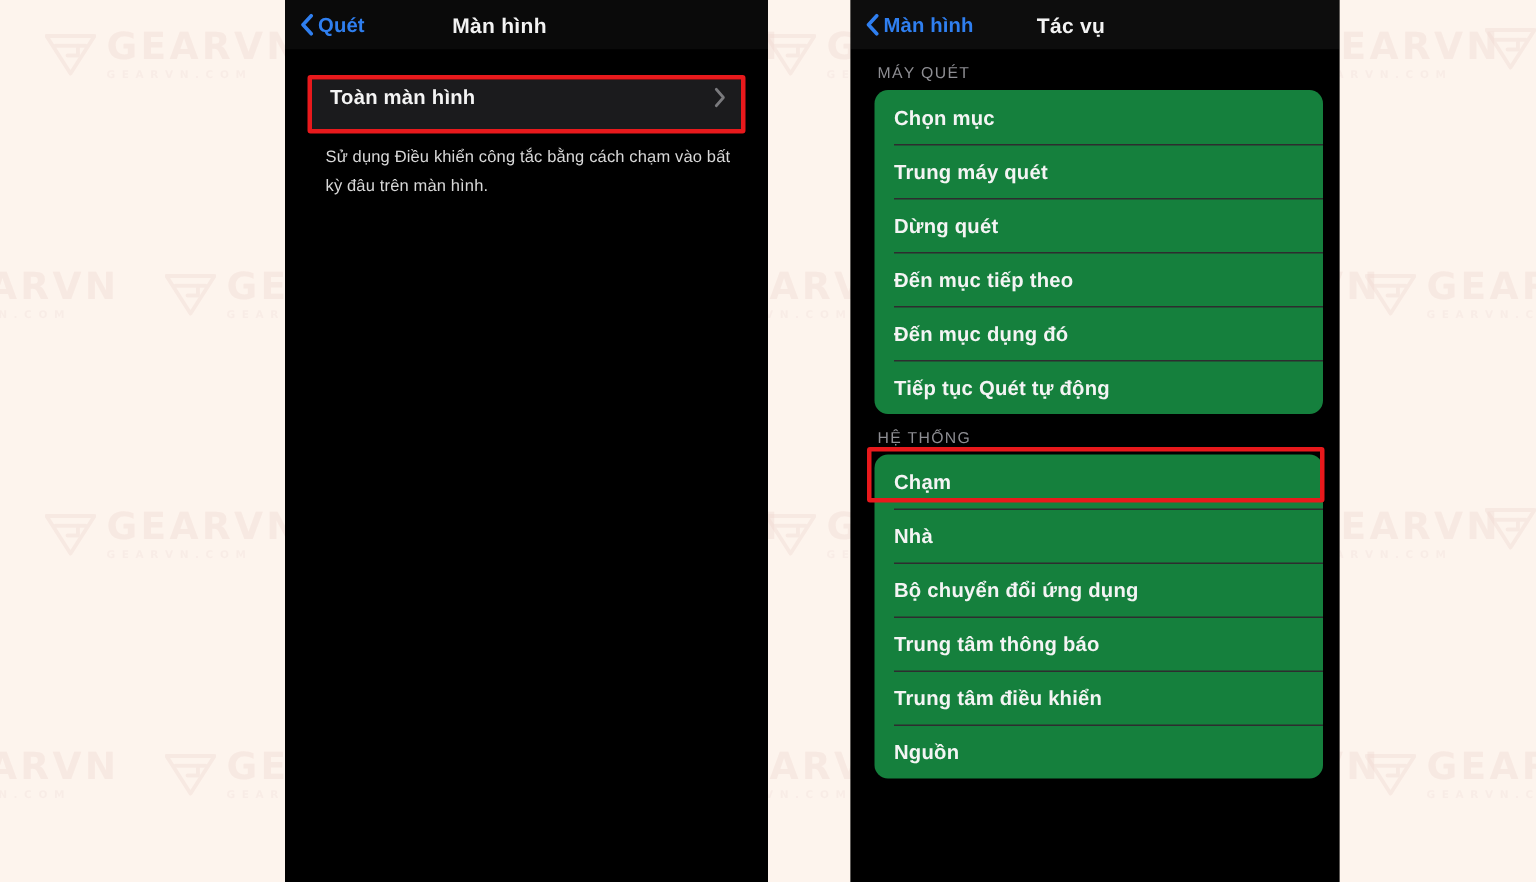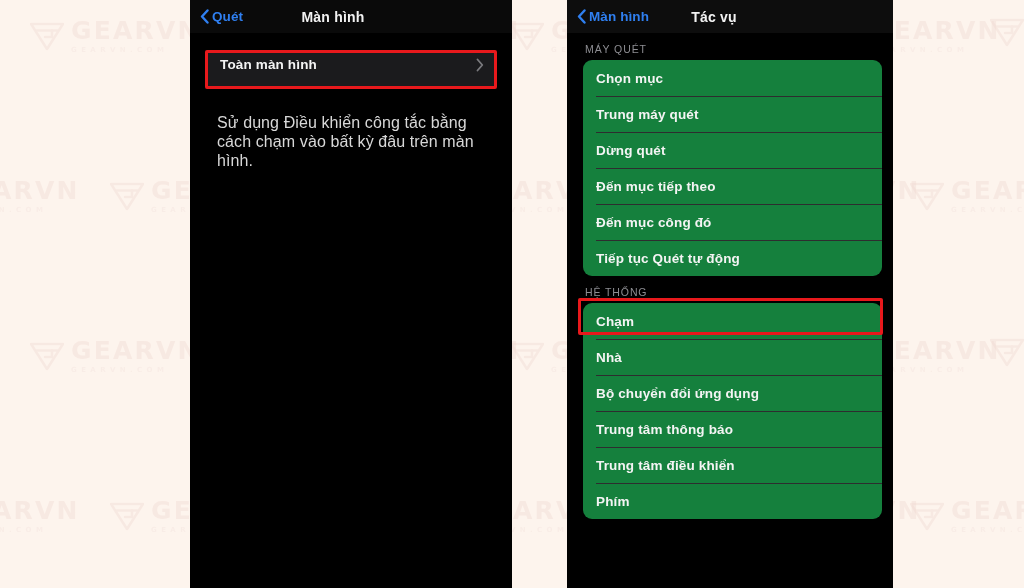--- a/index.html
+++ b/index.html
@@ -155,25 +155,24 @@
     width: 8px;
     height: 14px;
     opacity: .6;
     flex: 0 0 auto;
   }
   #fullscreen-desc {
     position: absolute;
     left: 27px;
     top: 63px;
     width: 270px;
-    font-size: 16px;
+    font-size: 11px;
     line-height: 19px;
     color: #d8d8d8;
     letter-spacing: .1px;
-    margin-top: 17px;
   }
 
   
   .section-header {
     font-size: 10.5px;
     font-weight: 400;
     color: #8e8e93;
     letter-spacing: .9px;
     padding: 10px 0 5px 18px;
   }
@@ -638,21 +637,21 @@
           <div class="list-cell">
             <span class="list-cell-label">Trung máy quét</span>
           </div>
           <div class="list-cell">
             <span class="list-cell-label">Dừng quét</span>
           </div>
           <div class="list-cell">
             <span class="list-cell-label">Đến mục tiếp theo</span>
           </div>
           <div class="list-cell">
-            <span class="list-cell-label">Đến mục công đó</span>
+            <span class="list-cell-label">Đến mục dụng đó</span>
           </div>
           <div class="list-cell">
             <span class="list-cell-label">Tiếp tục Quét tự động</span>
           </div>
         </div>
 
       <div class="section-header">HỆ THỐNG</div>
       <div id="system-group-wrap">
         <div class="cell-group" id="system-group">
             <div class="list-cell">
@@ -664,21 +663,21 @@
             <div class="list-cell">
               <span class="list-cell-label">Bộ chuyển đổi ứng dụng</span>
             </div>
             <div class="list-cell">
               <span class="list-cell-label">Trung tâm thông báo</span>
             </div>
             <div class="list-cell">
               <span class="list-cell-label">Trung tâm điều khiển</span>
             </div>
             <div class="list-cell">
-              <span class="list-cell-label">Phím</span>
+              <span class="list-cell-label">Nguồn</span>
             </div>
           </div>
         <div id="cham-highlight"></div>
       </div>
 
     </div>
   </div>
 
 </div>
 

